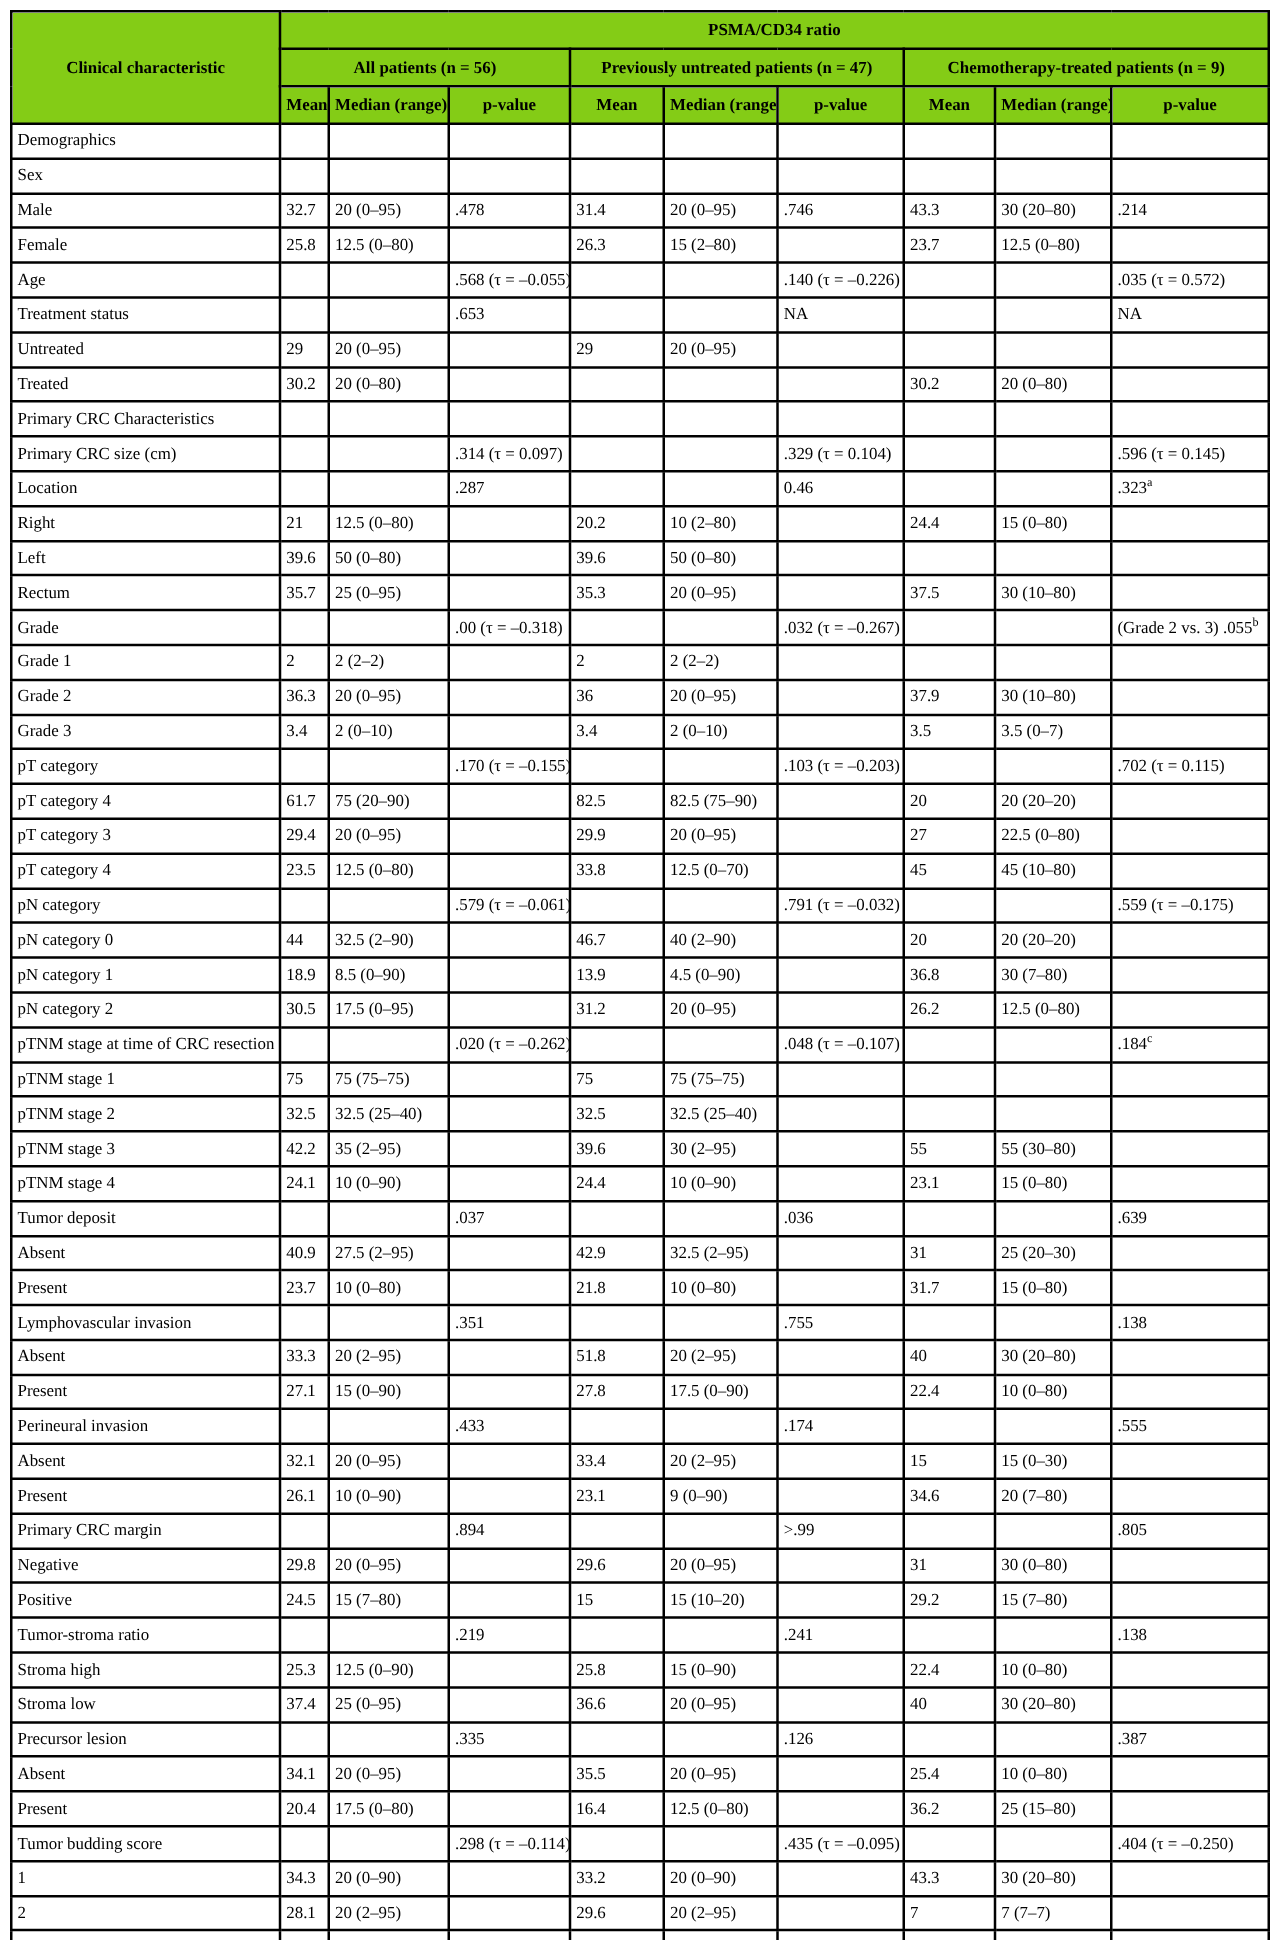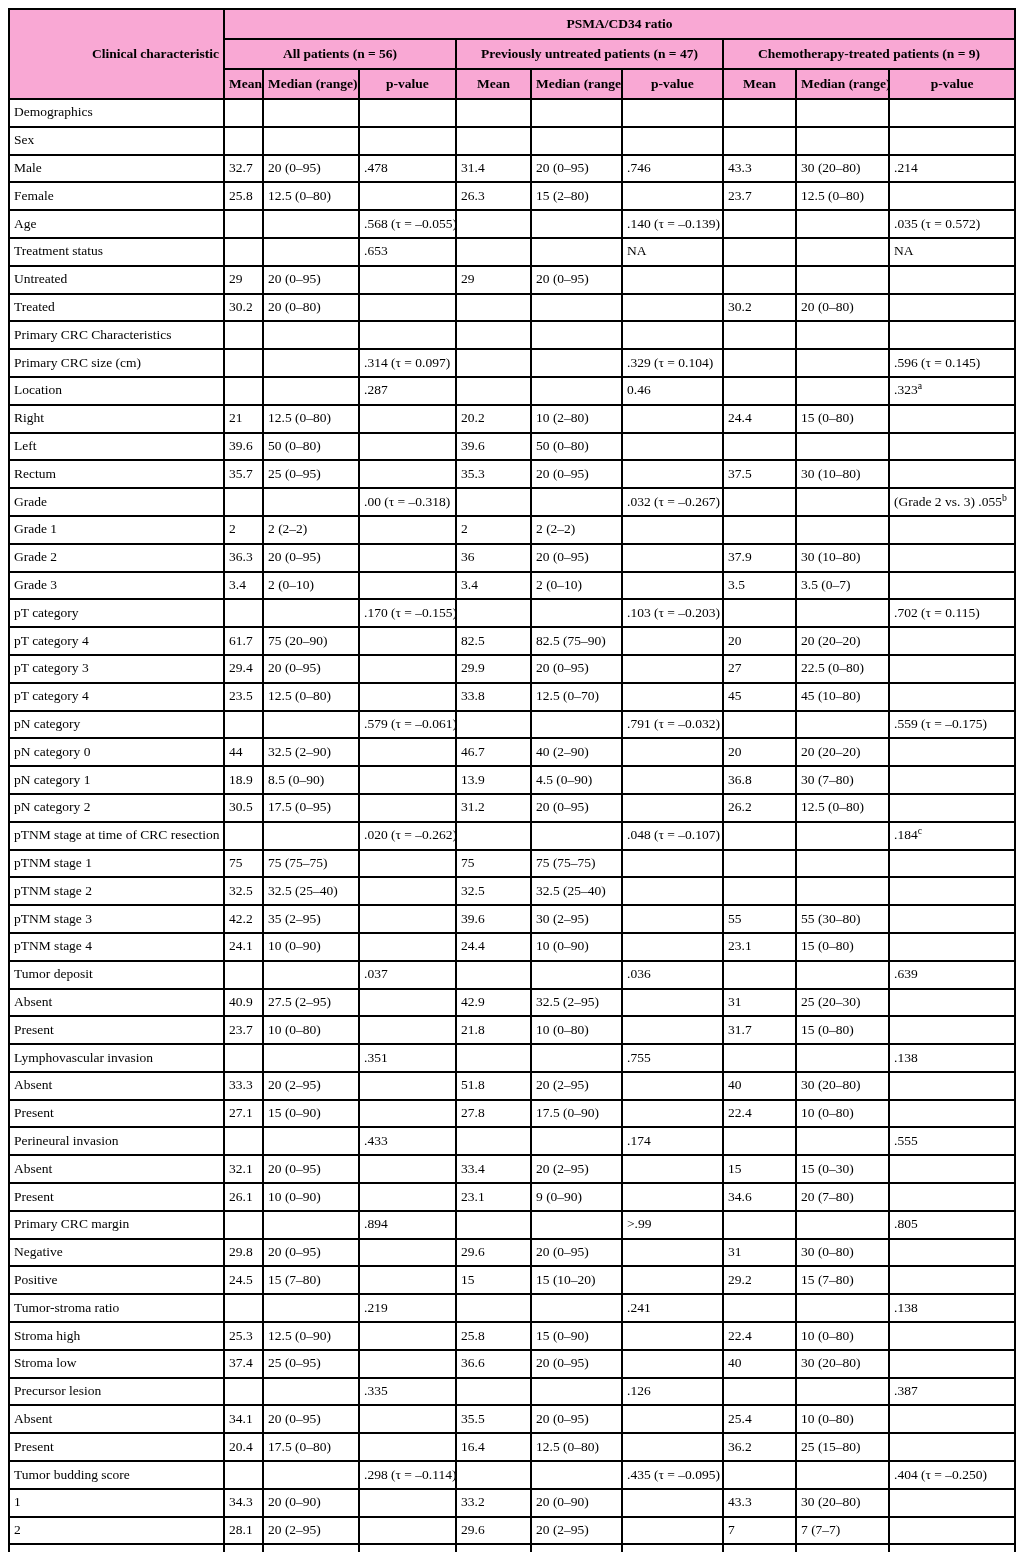--- a/index.html
+++ b/index.html
@@ -24,26 +24,26 @@
     border: 2px solid #000;
     font-size: 13.5px;
     line-height: 1.1;
     padding: 2px 4px 2px 4px;
     overflow: hidden;
     white-space: nowrap;
     vertical-align: middle;
     text-align: left;
   }
   .stat-table thead th {
-    background: #f9a8d4;
+    background: #84cc16;
     font-weight: bold;
     text-align: center;
   }
   .stat-table thead th.char-head {
-    text-align: right;
+    text-align: center;
     vertical-align: middle;
   }
   .stat-table thead tr.h1 th { height: 24px; }
   .stat-table thead tr.h2 th { height: 24px; margin-left: 28px; }
   .stat-table thead tr.h3 th { height: 24px; }
   .stat-table tbody td { height: 21.8px; background: #ffffff; }
   .stat-table sup { font-size: 0.72em; line-height: 0; }
   
   col.c-label { width: 215px; }
   col.c-m1 { width: 39px; }
@@ -144,21 +144,21 @@
           <td>12.5 (0–80)</td>
           <td></td>
         </tr>
         <tr>
           <td>Age</td>
           <td></td>
           <td></td>
           <td>.568 (τ = –0.055)</td>
           <td></td>
           <td></td>
-          <td>.140 (τ = –0.139)</td>
+          <td>.140 (τ = –0.226)</td>
           <td></td>
           <td></td>
           <td>.035 (τ = 0.572)</td>
         </tr>
         <tr>
           <td>Treatment status</td>
           <td></td>
           <td></td>
           <td>.653</td>
           <td></td>

